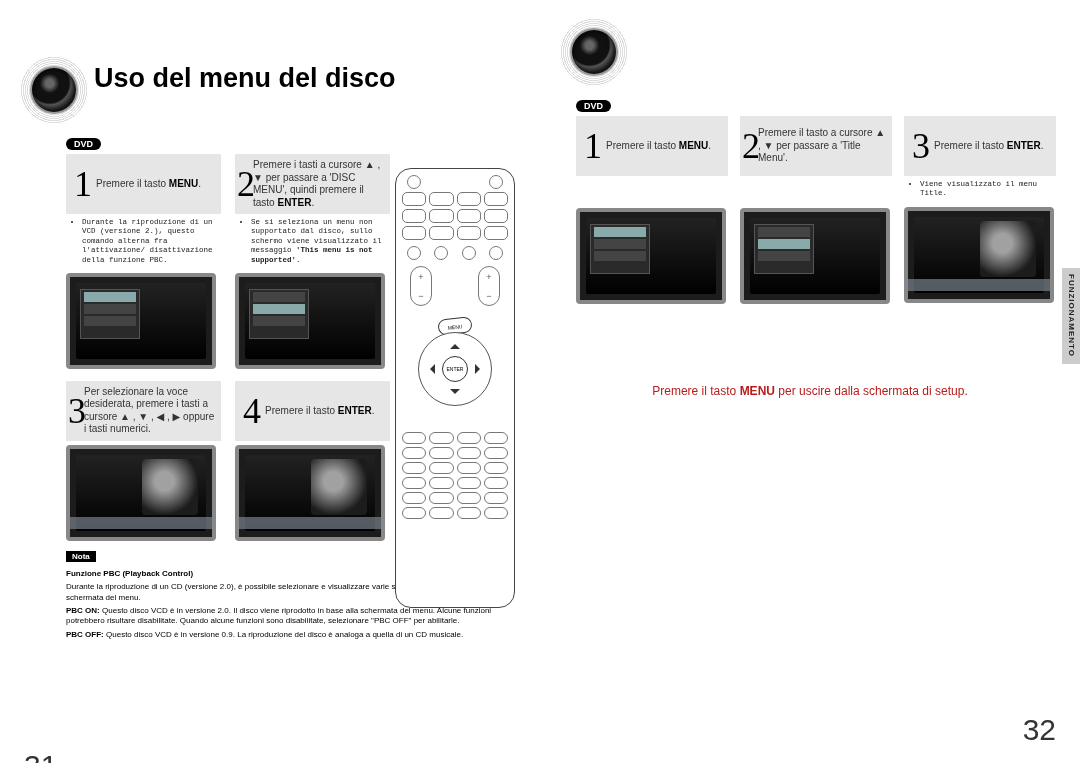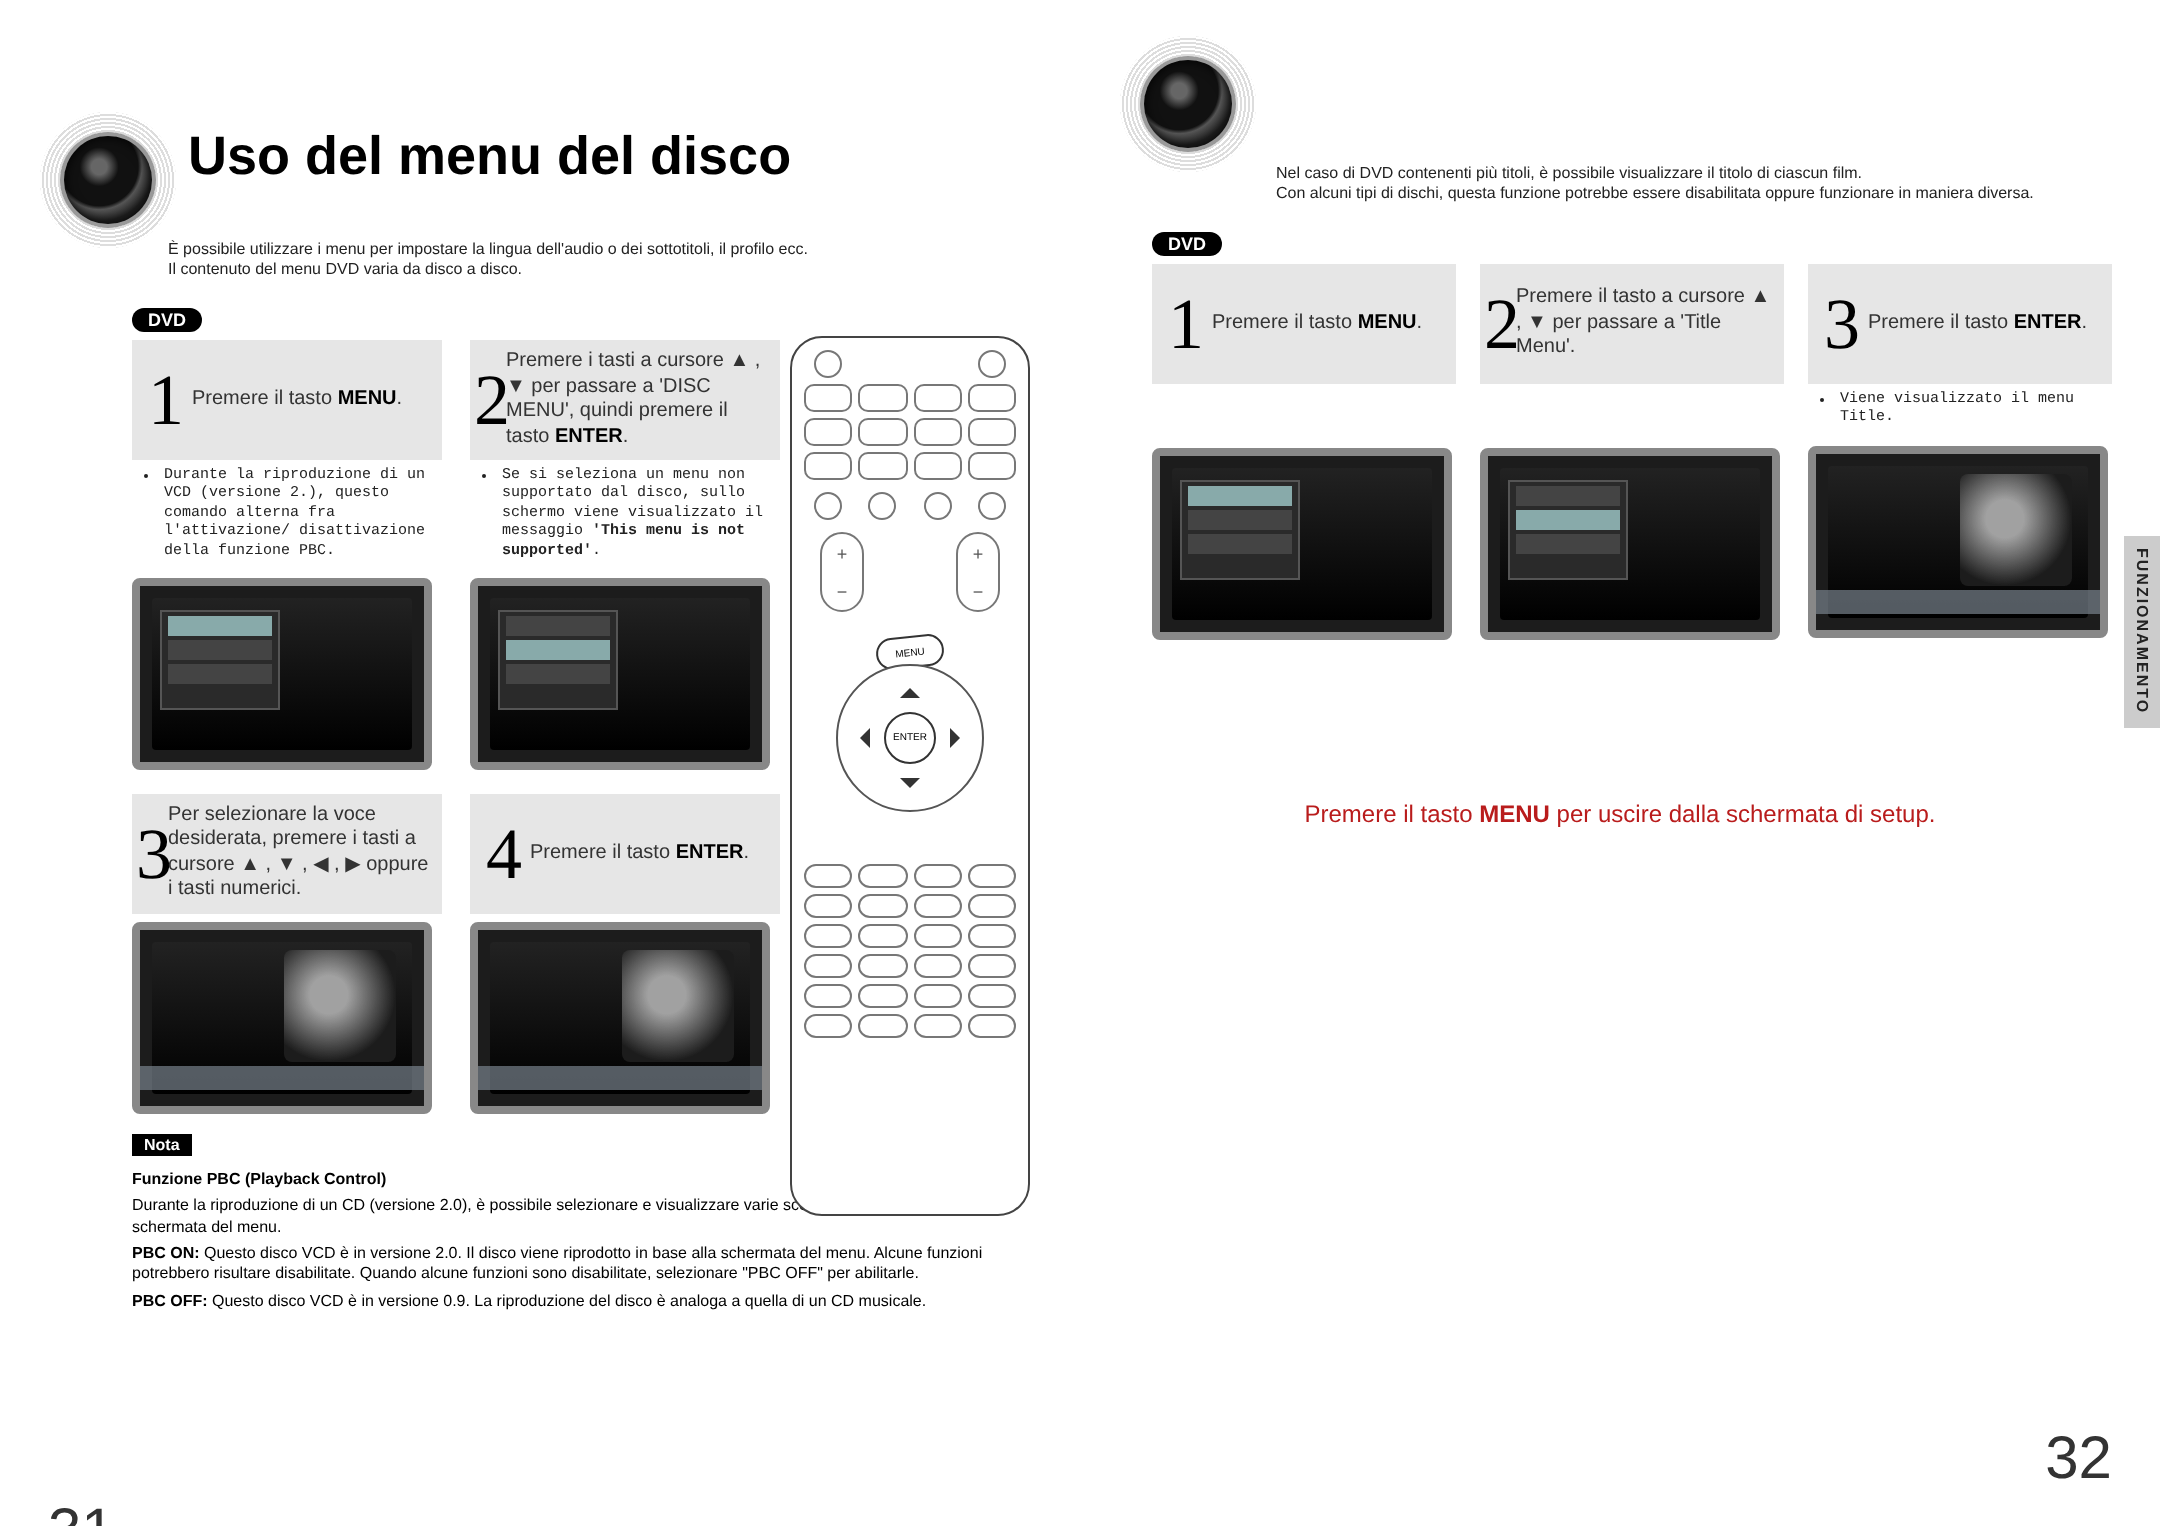--- a/index.html
+++ b/index.html
@@ -294,24 +294,20 @@
 <div class="spread">
 
   <div class="page page-left">
     <div class="header-row">
       <div class="speaker-icon">
         <div class="spiral"></div>
           <div class="cone"></div>
       </div>
       <h1 class="page-title">Uso del menu del disco</h1>
     </div>
-    <div class="subtitle">
-      <span>È possibile utilizzare i menu per impostare la lingua dell'audio o dei sottotitoli, il profilo ecc.</span><br>
-      <span>Il contenuto del menu DVD varia da disco a disco.</span>
-    </div>
 
     <span class="dvd-badge">DVD</span>
 
     <div class="steps-grid">
 
       <div class="step">
         <div class="step-head">
           <div class="step-num">1</div>
           <div class="step-text">Premere il tasto <b>MENU</b>.</div>
         </div>
@@ -466,24 +462,20 @@
     <div class="page-num-left">31</div>
   </div>
 
   <div class="page page-right">
     <div class="header-row">
       <div class="speaker-icon">
         <div class="spiral"></div>
           <div class="cone"></div>
       </div>
     </div>
-    <div class="subtitle" style="margin-left:78px">
-      <span>Nel caso di DVD contenenti più titoli, è possibile visualizzare il titolo di ciascun film.</span><br>
-      <span>Con alcuni tipi di dischi, questa funzione potrebbe essere disabilitata oppure funzionare in maniera diversa.</span>
-    </div>
 
     <span class="dvd-badge" style="margin-left:16px">DVD</span>
 
     <div class="steps-row-r">
       <div class="step">
         <div class="step-head">
           <div class="step-num">1</div>
           <div class="step-text">Premere il tasto <b>MENU</b>.</div>
         </div>
         <div style="height:28px"></div>

